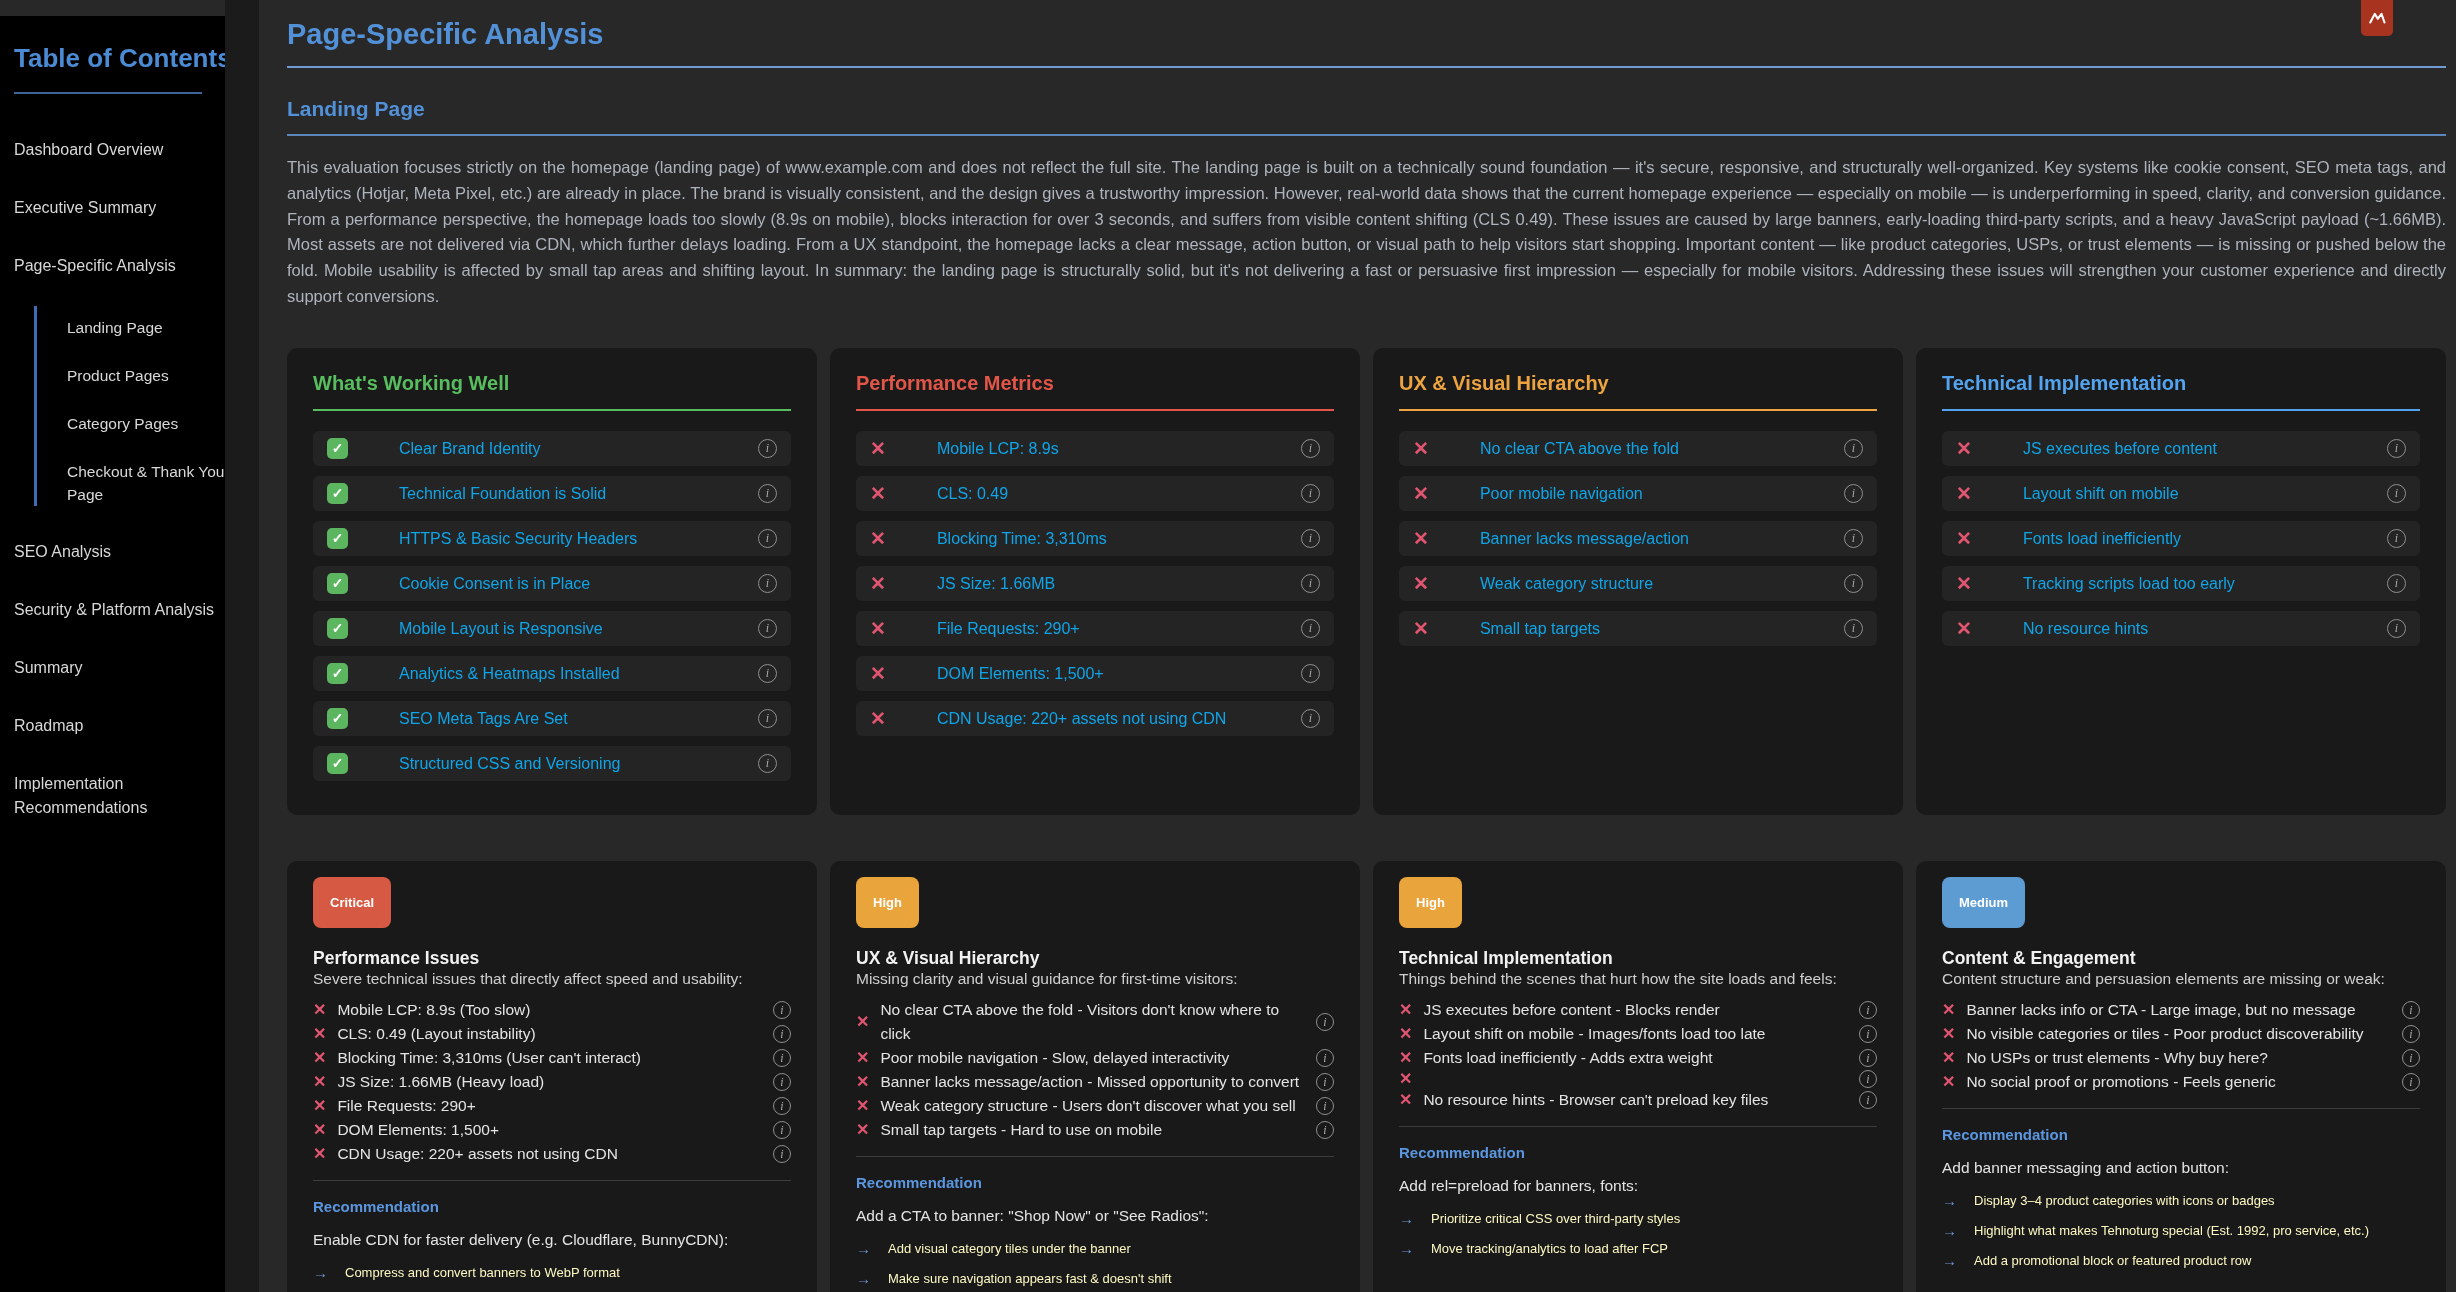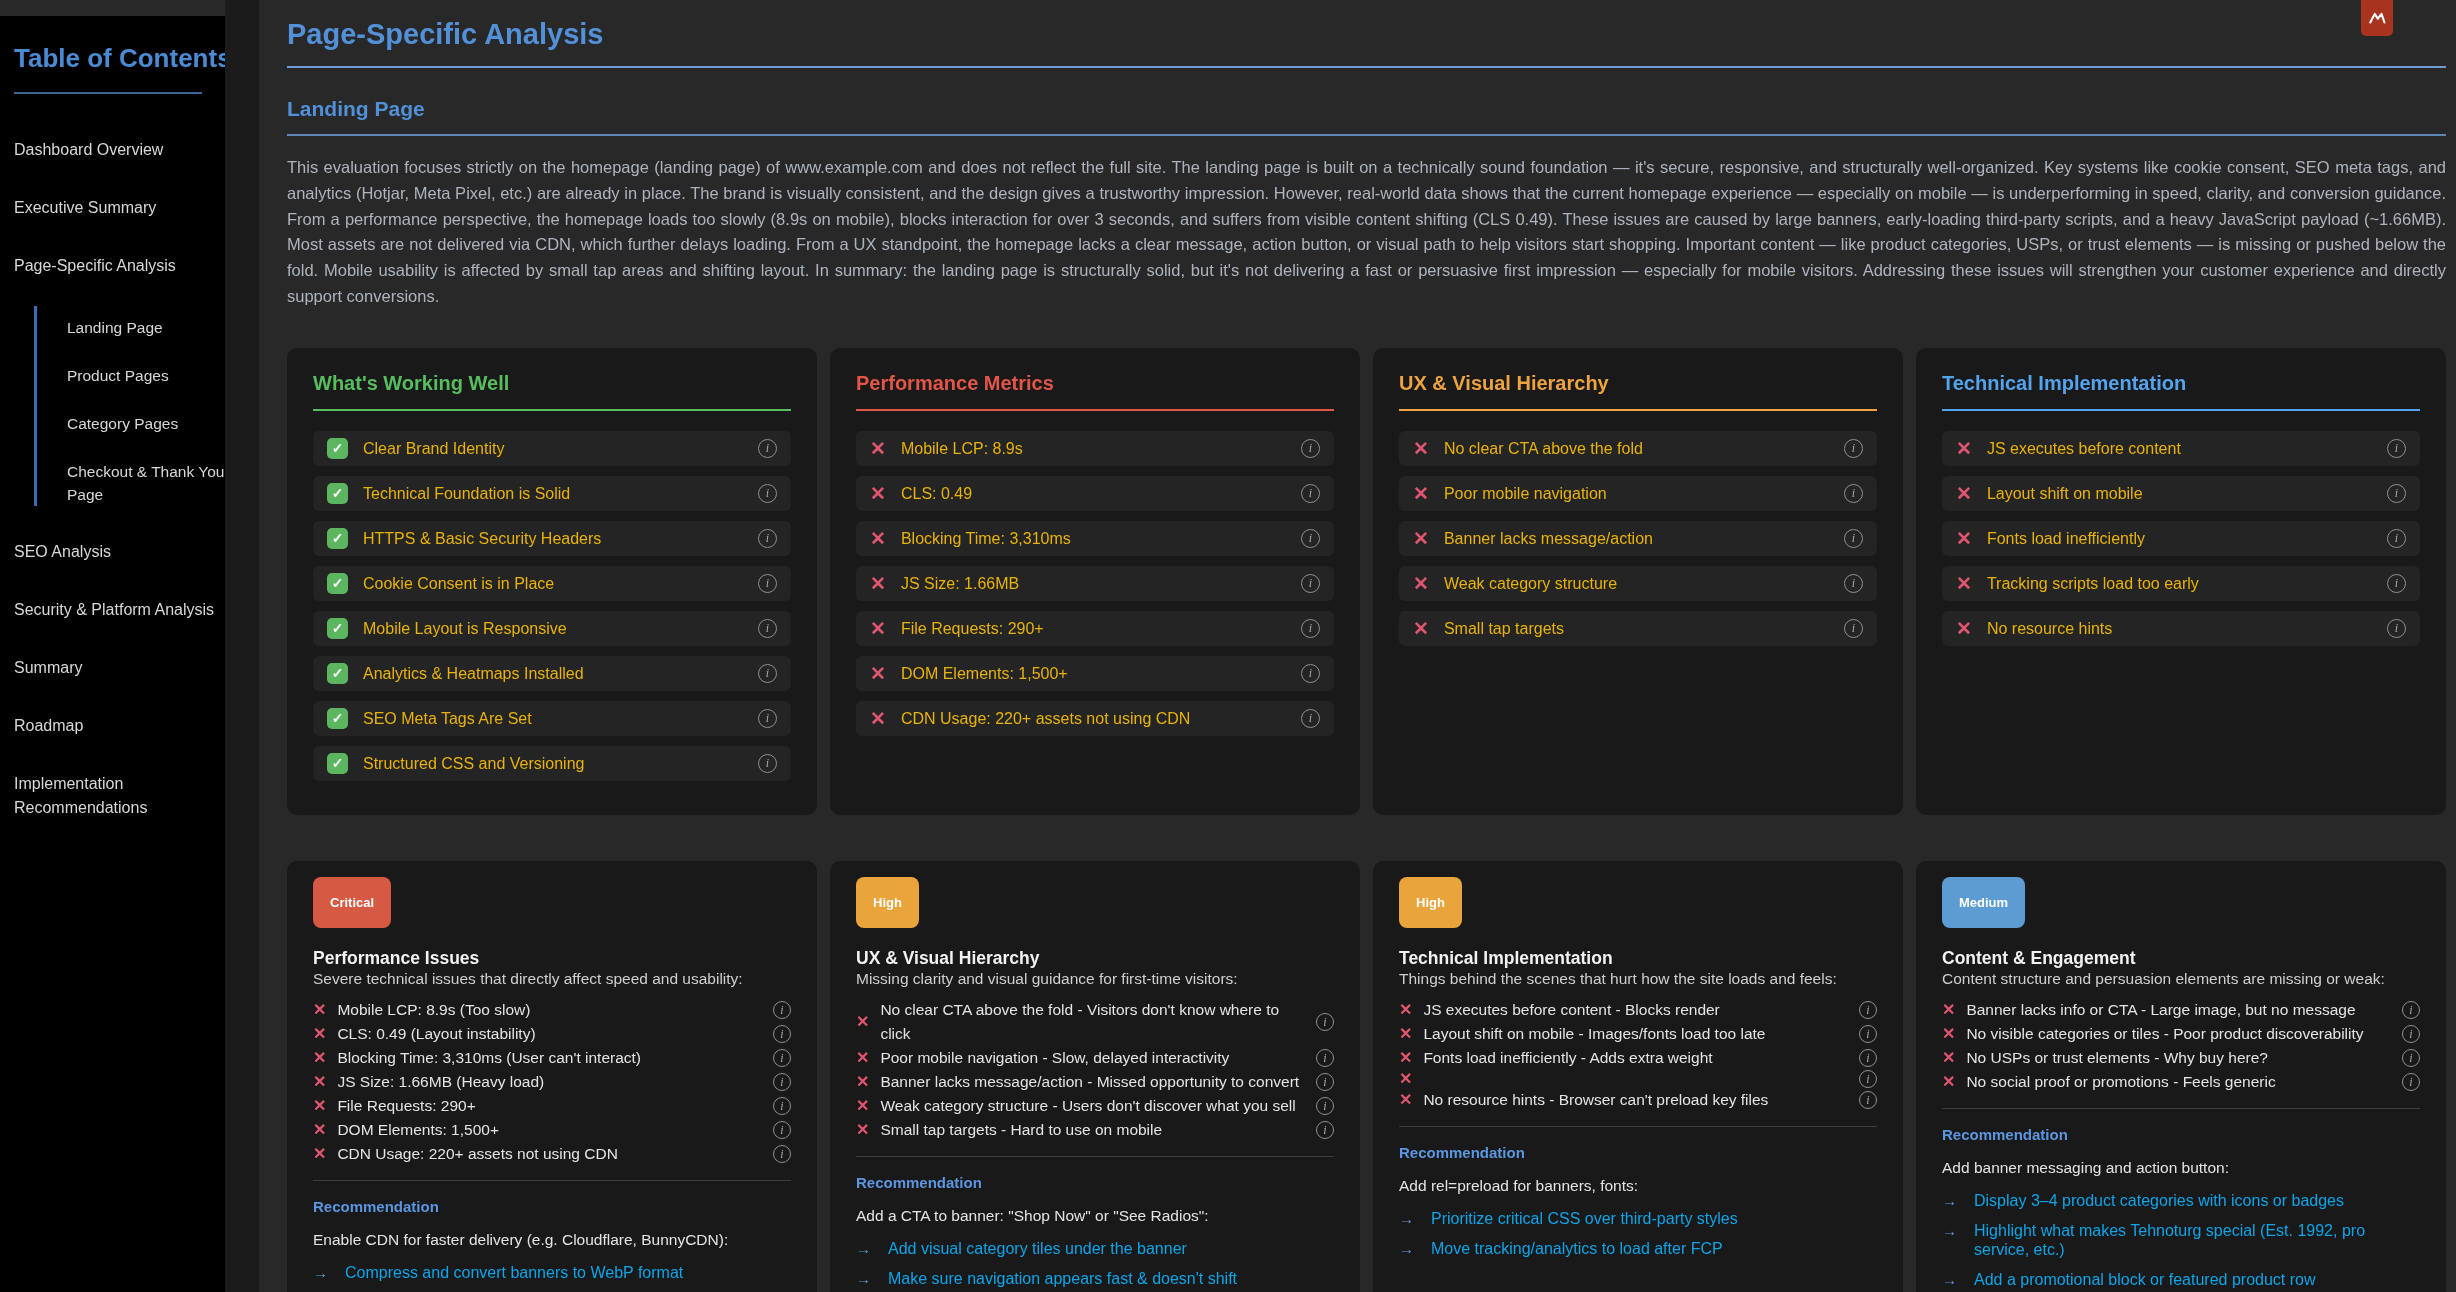--- a/index.html
+++ b/index.html
@@ -43,21 +43,21 @@
   .grid.details { margin-top:46px; }
 
   
   .scard { background:#191919; border-radius:10px; padding:24px 26px; }
   .scard-title { font-size:20px; font-weight:bold; color:var(--accent); }
   .scard-rule { height:2px; background:var(--accent); margin:14px 0 20px; }
   .status-row {
     display:flex; align-items:center; gap:15px;
     background:#242424; border-radius:6px; padding:7px 14px; margin-bottom:10px;
   }
-  .row-label { font-size:16px; color:#eab308; flex:1 1 auto; line-height:21px; }
+  .row-label { font-size:16px; color:#0ea5e9; flex:1 1 auto; line-height:21px;margin-left:36px; }
   .chk {
     width:21px; height:21px; background:#5cb660; border-radius:5px; color:#fff;
     font-size:14px; font-weight:bold; display:flex; align-items:center; justify-content:center; flex:0 0 auto;
   }
   .xmark { color:#e0556f; font-size:19px; font-weight:bold; line-height:1; flex:0 0 auto; }
   .info {
     width:19px; height:19px; border:1.5px solid #8f8f8f; border-radius:50%;
     color:#ababab; font-size:12px; font-style:italic; font-family:"Liberation Serif", serif;
     display:flex; align-items:center; justify-content:center; flex:0 0 auto; margin-left:auto; cursor:pointer;
   }
@@ -74,21 +74,21 @@
   .issue-row { display:flex; align-items:center; gap:11px; line-height:24px; }
   .issue-row .xmark { font-size:16px; }
   .issue-label { font-size:15.5px; color:#e4e4e4; flex:1 1 auto; }
   .issue-row .info { width:18px; height:18px; }
   .dcard-divider { height:1px; background:#3d3d3d; margin-top:14px; }
   .rec-label { margin-top:16px; color:#5b96e0; font-weight:bold; font-size:15px; line-height:19px; }
   .rec-intro { margin-top:14px; font-size:15.5px; color:#e4e4e4; line-height:19px; }
   .actions { margin-top:3px; }
   .action-row { display:flex; gap:17px; margin-top:11px; align-items:flex-start; line-height:19px; }
   .arr { color:#6b97d6; font-size:15px; flex:0 0 auto; }
-  .action-label { font-size:16px; color:#0ea5e9; }
+  .action-label { font-size:13px; color:#fef9c3; }
 </style>
 </head>
 <body>
 
 <aside class="sidebar">
   <div class="sidebar-title">Table of Contents</div>
   <div class="sidebar-rule"></div>
   <nav class="nav">
     <div>
         <div class="nav-item">Dashboard Overview</div>

